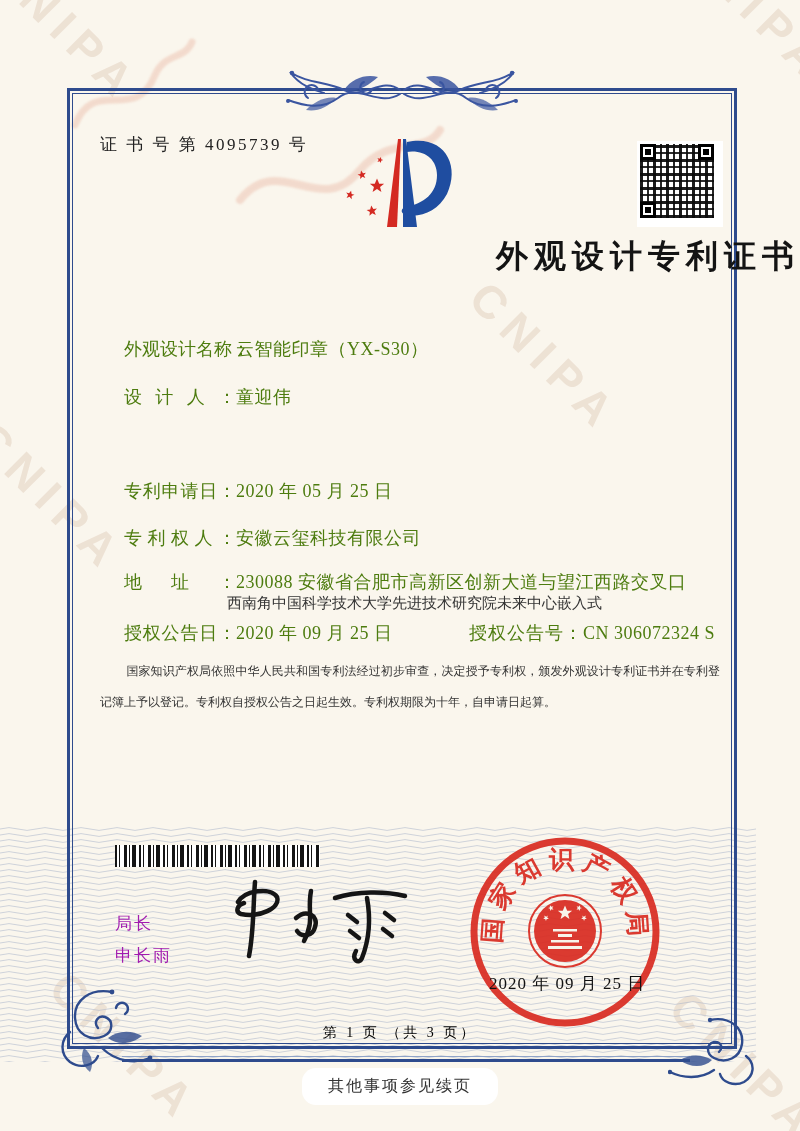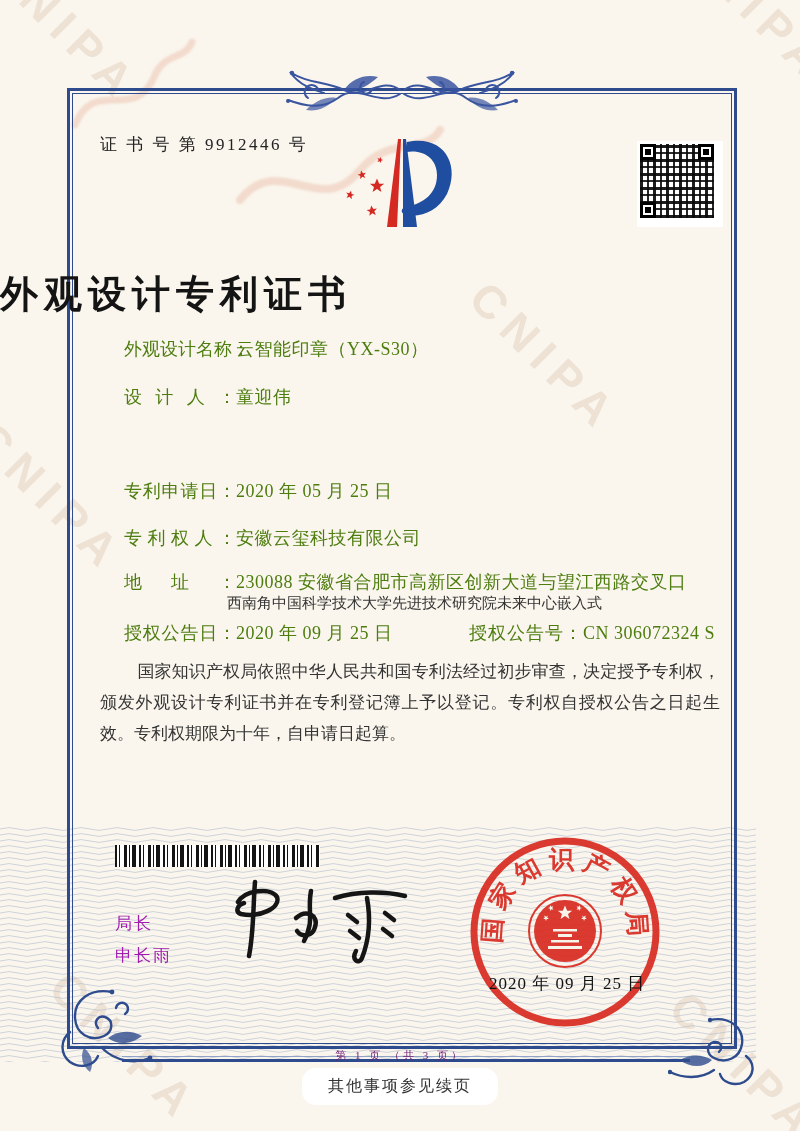--- a/index.html
+++ b/index.html
@@ -37,53 +37,53 @@
     position:relative;width:74px;height:74px;background:#fff;
     background-image:
       repeating-linear-gradient(90deg, rgba(10,10,10,.92) 0 3px, transparent 3px 7px, rgba(10,10,10,.88) 7px 9px, transparent 9px 13px),
       repeating-linear-gradient(0deg, rgba(10,10,10,.92) 0 3px, transparent 3px 8px, rgba(10,10,10,.85) 8px 10px, transparent 10px 14px);
   }
   .finder{position:absolute;width:16px;height:16px;background:#fff;border:0;}
   .finder .f1{position:absolute;inset:0;border:3px solid #000;}
   .finder .f2{position:absolute;left:5px;top:5px;width:6px;height:6px;background:#000;}
   .finder.tl{left:0;top:0}.finder.tr{right:0;top:0}.finder.bl{left:0;bottom:0}
   .title{
-    position:absolute;left:0;top:235px;width:800px;text-align:left;
-    font-size:38px;font-weight:bold;letter-spacing:6px;color:#141414;z-index:3;margin-top:34px;
+    position:absolute;left:0;top:235px;width:800px;text-align:right;
+    font-size:32px;font-weight:bold;letter-spacing:6px;color:#141414;z-index:3;
   }
   
   .row{position:absolute;left:124px;font-size:18px;color:#4d7c0f;z-index:3;white-space:nowrap;}
   .lab{display:inline-block;width:112px;text-align:justify;text-align-last:justify;letter-spacing:0;vertical-align:top;}
   .val{letter-spacing:0.5px;}
   .addr2{position:absolute;left:227px;font-size:15px;color:#333;z-index:3;white-space:nowrap;}
   .grant-no{position:absolute;left:345px;top:0;}
   .lab2{letter-spacing:1px;}
   
   .paras{position:absolute;left:100px;top:656px;width:620px;z-index:3;}
-  .paras p{margin:0;font-size:17px;line-height:31px;text-indent:2.2em;color:#333;text-align:justify;}
+  .paras p{margin:0;font-size:12px;line-height:31px;text-indent:2.2em;color:#333;text-align:justify;}
   
   .barcode{
     position:absolute;left:115px;top:845px;width:205px;height:22px;z-index:3;background:#fff;
     background-image:repeating-linear-gradient(90deg,
       #141414 0 2px, #fff 2px 4px, #141414 4px 5px, #fff 5px 9px,
       #141414 9px 12px, #fff 12px 14px, #141414 14px 15px, #fff 15px 17px,
       #141414 17px 21px, #fff 21px 24px);
   }
   
   .officer{position:absolute;left:115px;top:908px;z-index:3;
     font-family:"Liberation Sans","DejaVu Sans",sans-serif;font-size:17px;color:#a21caf;letter-spacing:2px;line-height:32px;}
   .sig{position:absolute;left:225px;top:868px;z-index:3;}
   
   .seal{position:absolute;left:468px;top:835px;z-index:4;opacity:.93;}
   .seal-date{
     position:absolute;left:482px;top:972px;width:170px;text-align:center;z-index:5;
     font-size:17px;color:#111;letter-spacing:1px;
   }
   
-  .page-info{position:absolute;left:0;top:1024px;width:800px;text-align:center;font-size:11px;letter-spacing:3px;color:#701a75;z-index:3;margin-top:24px;}
+  .page-info{position:absolute;left:0;top:1024px;width:800px;text-align:center;font-size:14px;letter-spacing:3px;color:#000000;z-index:3;}
   .note{
     position:absolute;left:50%;top:1068px;transform:translateX(-50%);
     background:#ffffff;padding:8px 26px;font-size:16px;letter-spacing:2px;color:#333;z-index:3;white-space:nowrap;border-radius:14px;
   }
   
   .orn{position:absolute;z-index:4;pointer-events:none;}
   .orn-top{left:278px;top:60px;width:248px;height:58px;display:flex;}
   .orn-top svg:last-child{transform:scaleX(-1);}
   .pink{position:absolute;z-index:1;opacity:.5;filter:blur(1px);pointer-events:none;}
 </style>
@@ -114,21 +114,21 @@
     </defs>
     <rect width="756" height="236" fill="url(#wv)"></rect>
   </svg>
 
   <div class="frame">
     <div class="frame-inner"></div>
   </div>
   <div class="bottom-rule-light"></div>
   <div class="bottom-rule-dark"></div>
 
-  <div class="cert-no">证 书 号 第 9912446 号</div>
+  <div class="cert-no">证 书 号 第 4095739 号</div>
 
   <svg class="logo" width="130" height="112" viewBox="0 0 130 112">
     <defs>
       <path id="star-a" d="M0,-10 L2.94,-3.09 L9.51,-3.09 L4.05,1.18 L5.88,8.09 L0,4 L-5.88,8.09 L-4.05,1.18 L-9.51,-3.09 L-2.94,-3.09 Z"></path>
     </defs>
 
     <polygon points="61,13 64,13 60,101 50,101" fill="#d42a22"></polygon>
 
     <polygon points="66,13 69,13 80,101 66,101" fill="#1f4da0"></polygon>
 

